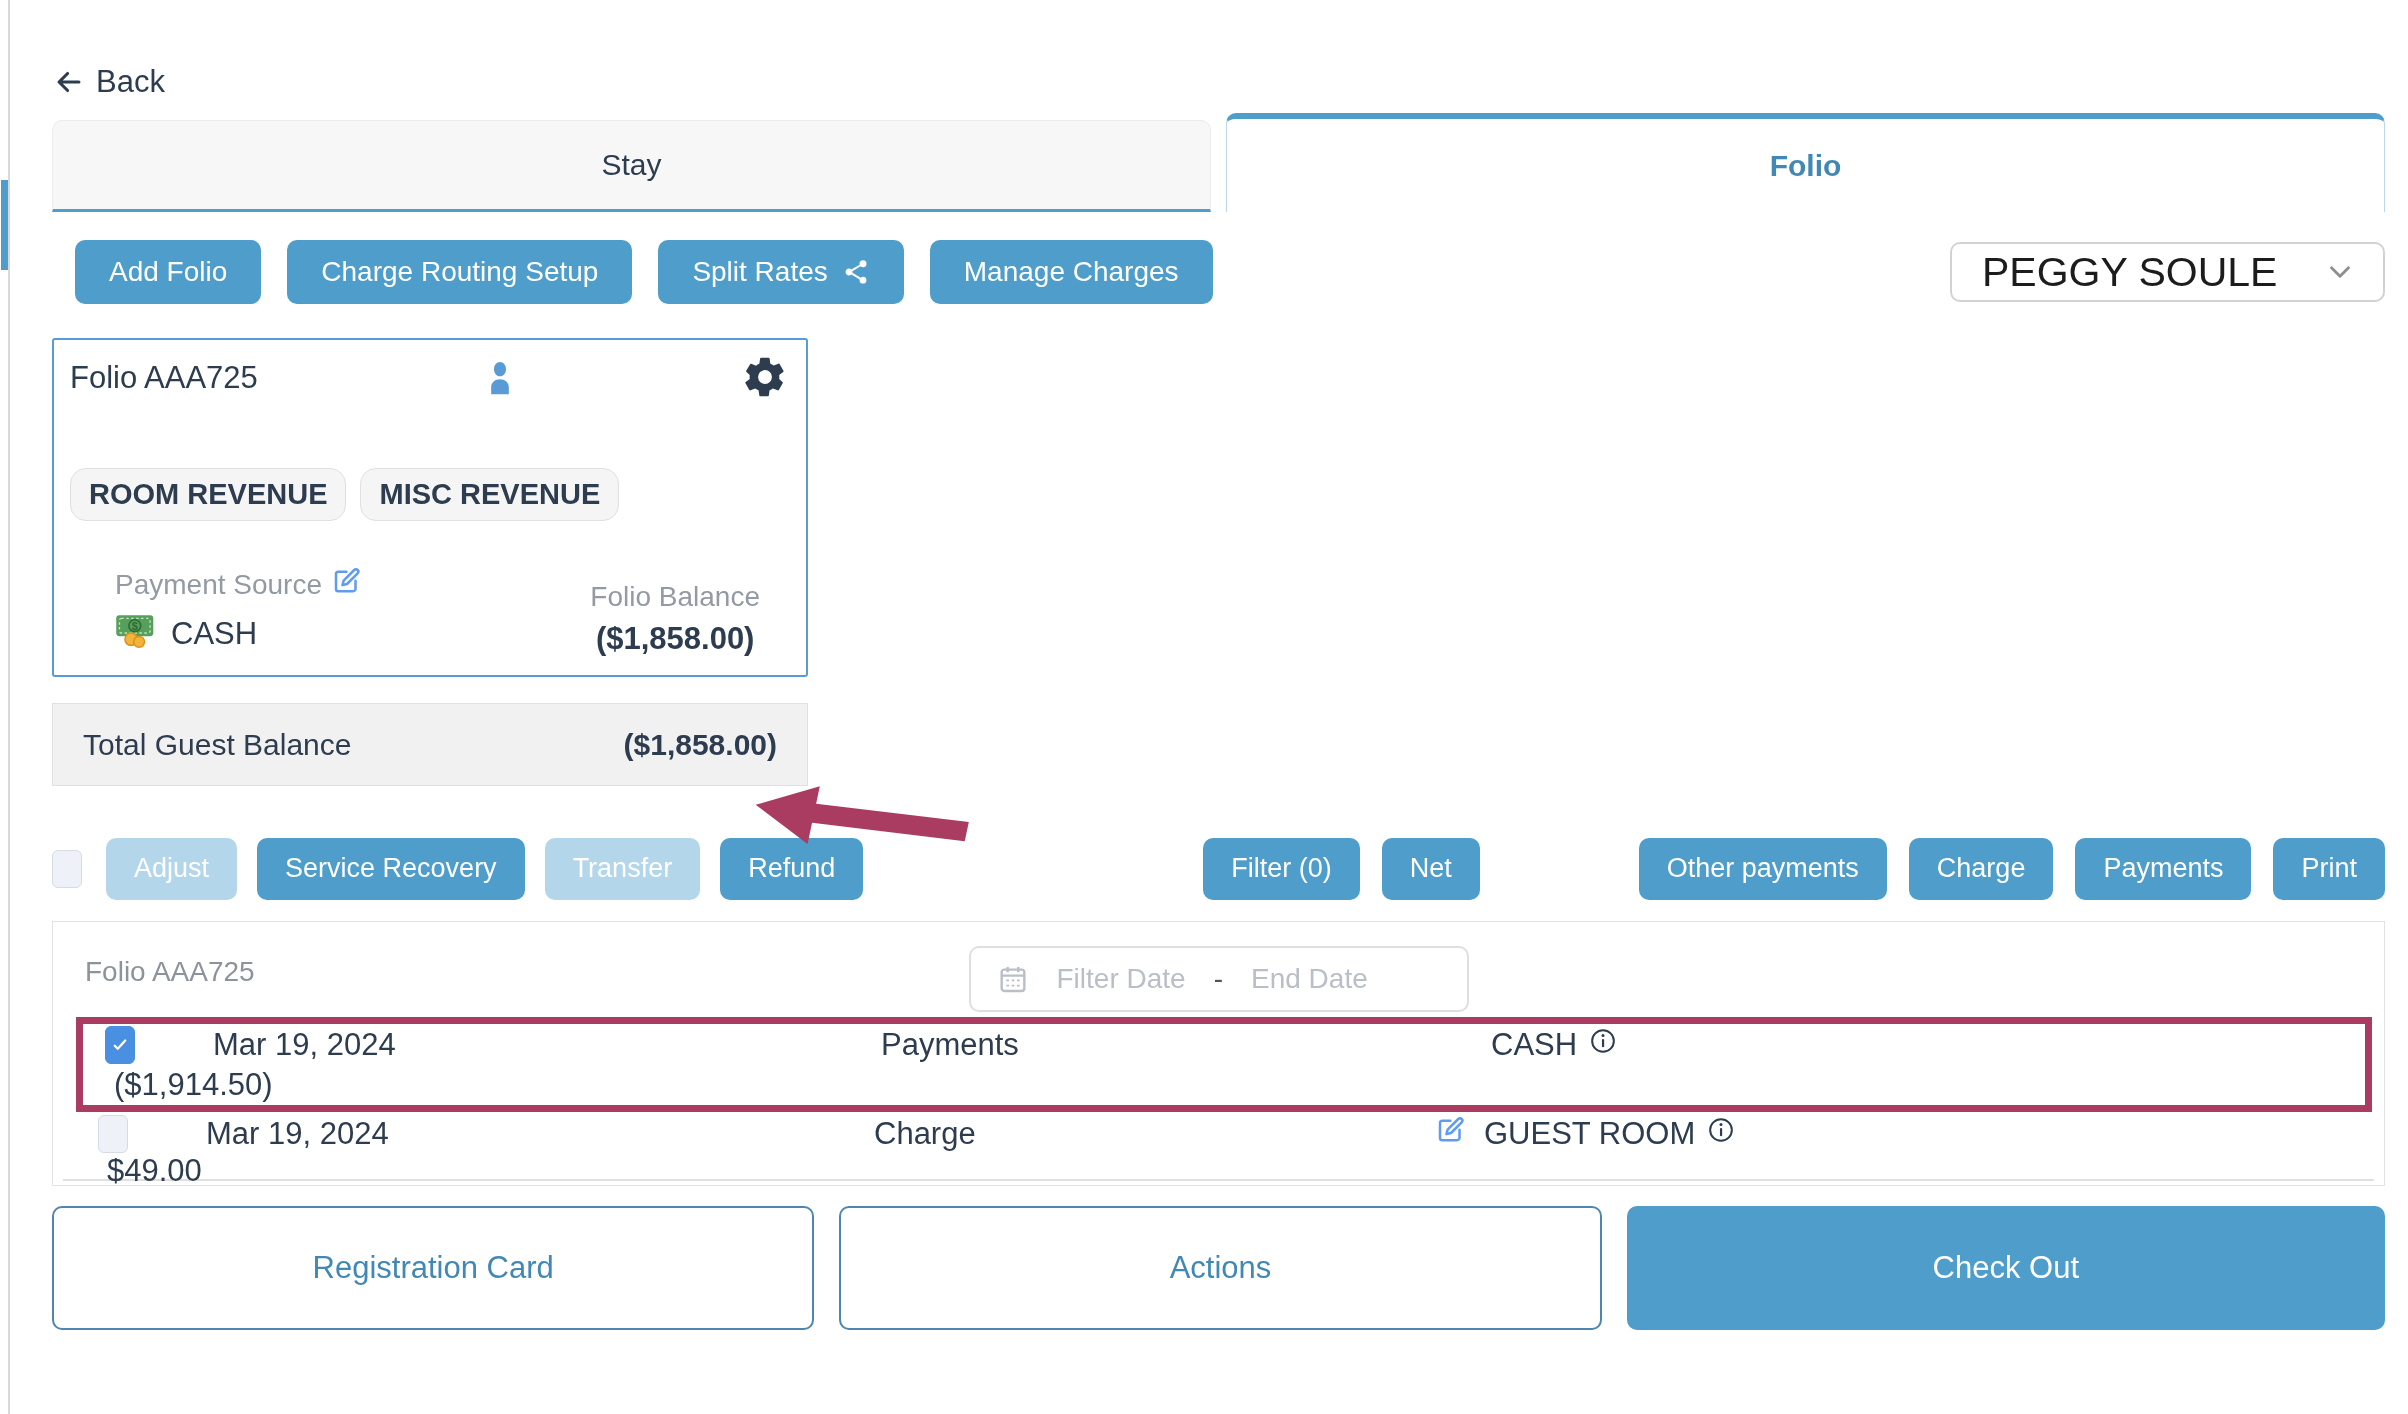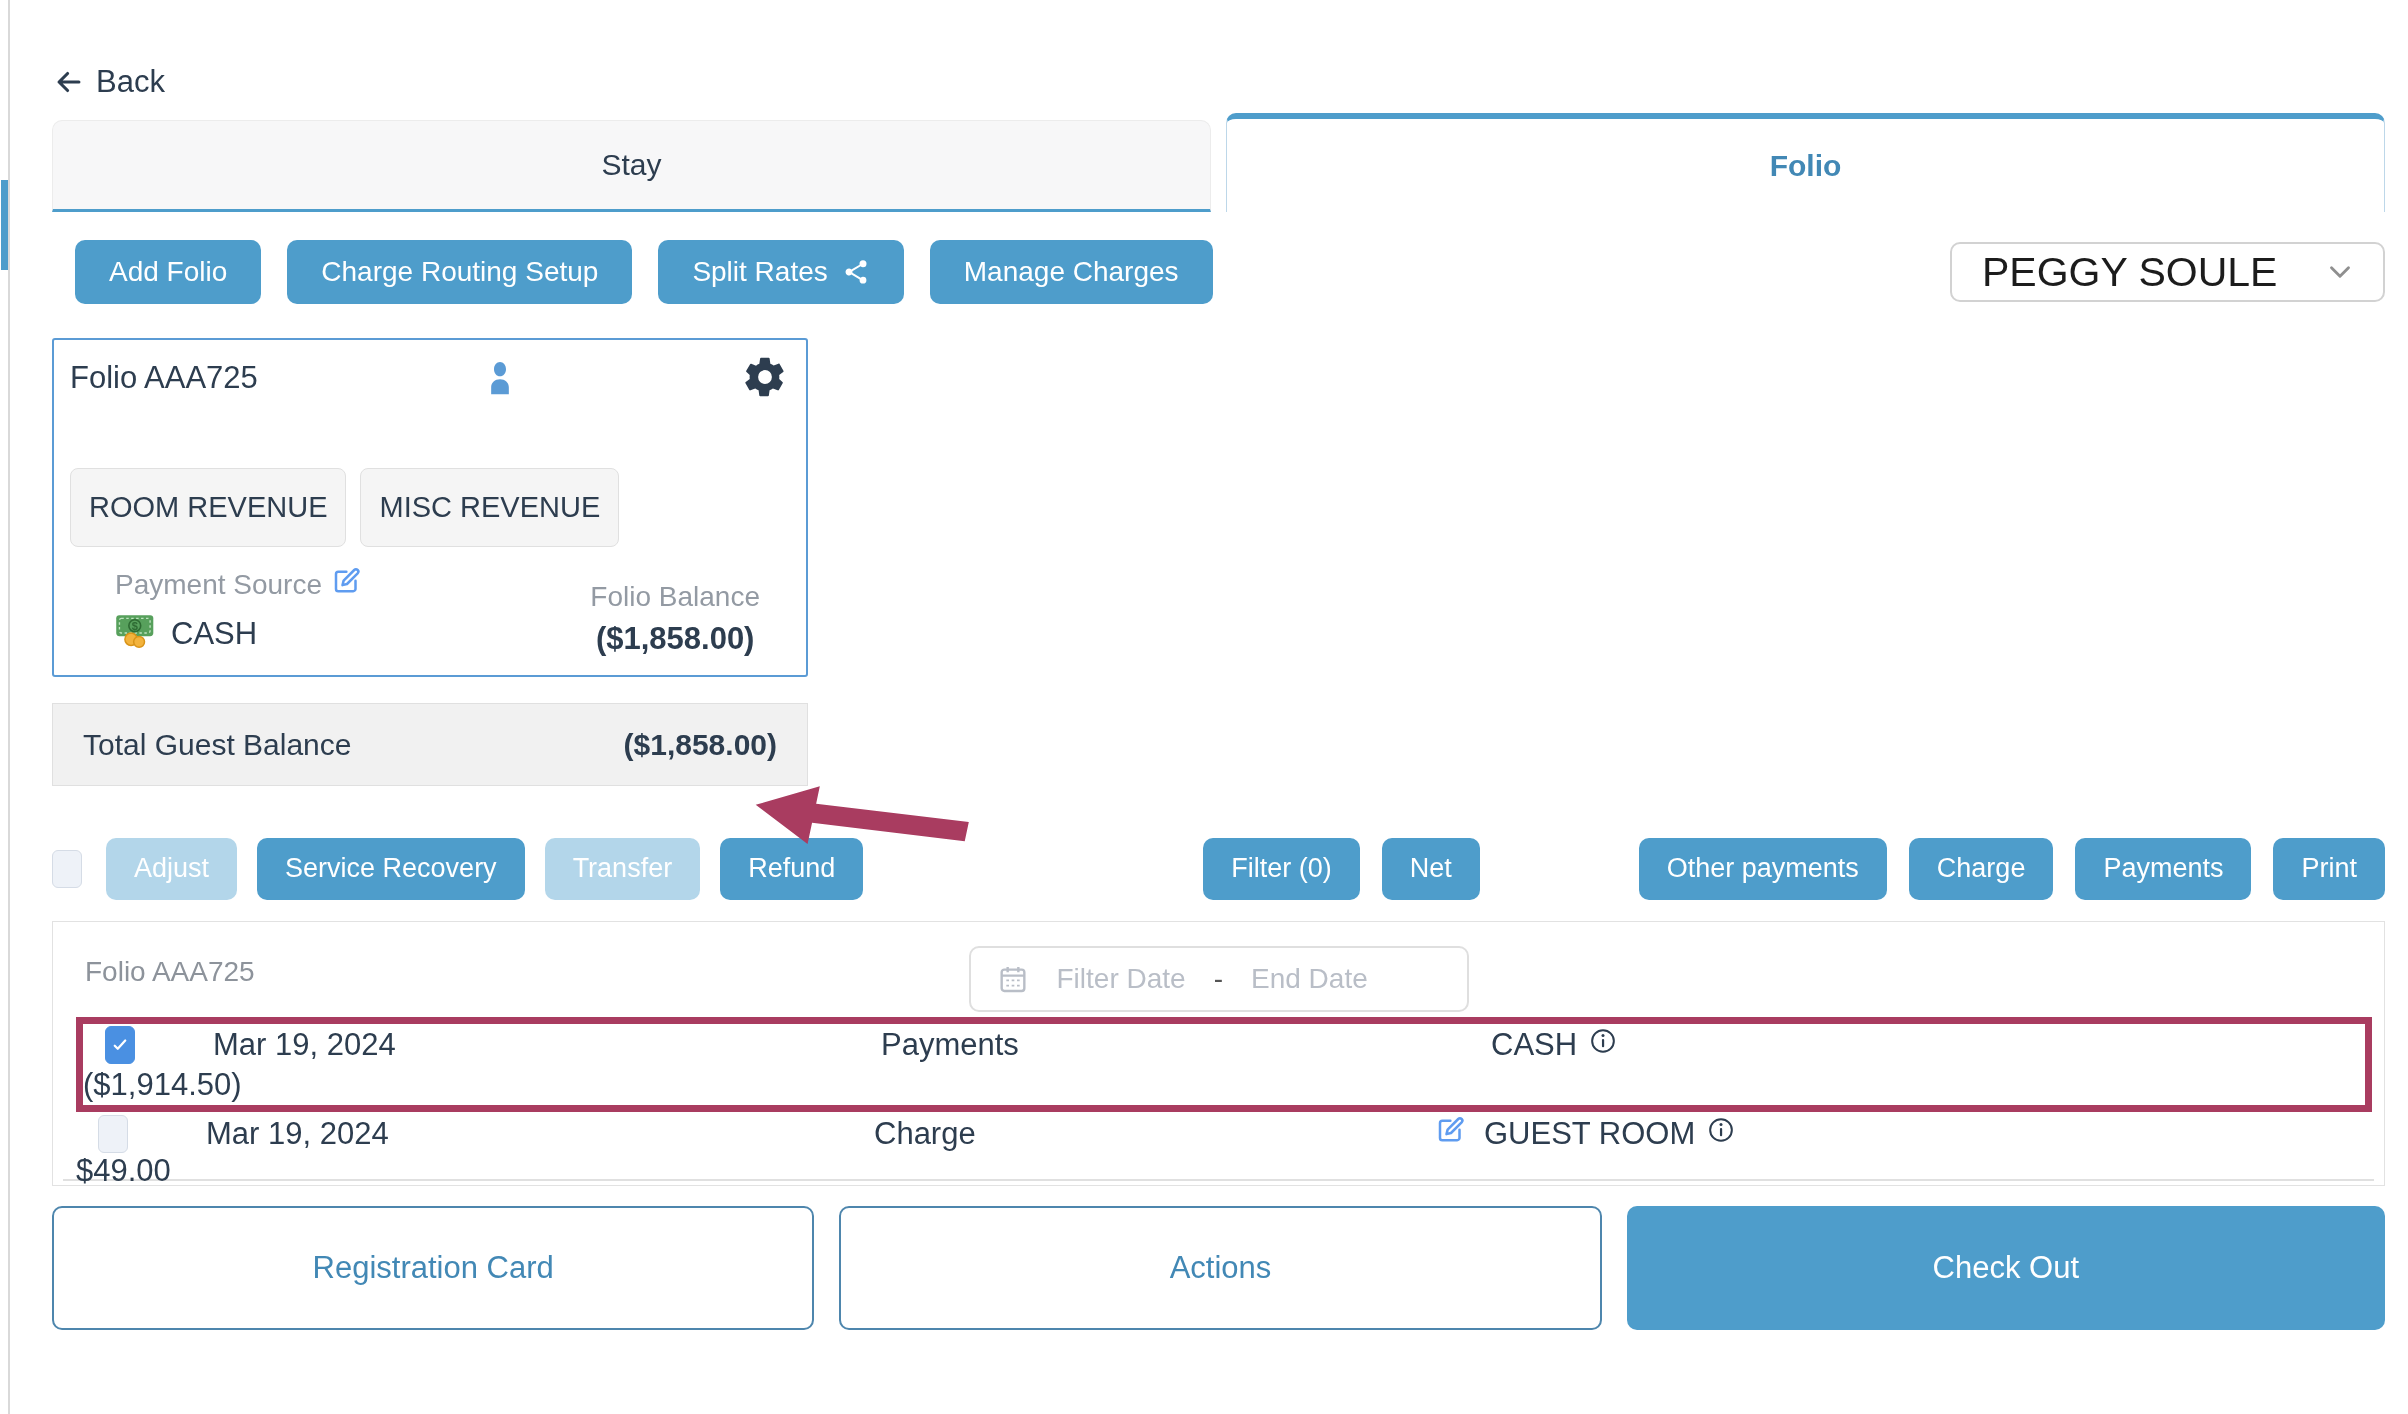--- a/index.html
+++ b/index.html
@@ -61,22 +61,22 @@
     padding:14px 18px 18px 16px; display:flex; flex-direction:column;
   }
   .fc-head { display:flex; align-items:flex-start; }
   .fc-title { font-size:31px; padding-top:6px; }
   .fc-person { margin:0 auto; padding-top:2px; cursor:pointer; }
   .fc-person svg { width:40px; height:46px; fill:#5b9bd5; }
   .fc-gear { cursor:pointer; }
   .fc-gear svg { width:46px; height:46px; fill:#2d3d4f; }
   .fc-badges { display:flex; gap:14px; margin-top:62px; }
   .badge {
-    background:#f5f5f5; border:1px solid #e0e0e0; border-radius:8px;
-    font-size:29px; color:#2d3d4f; padding:22px 18px; white-space:nowrap;
+    background:#f5f5f5; border:1px solid #e0e0e0; border-radius:16px;
+    font-size:29px; color:#2d3d4f; padding:9px 18px; white-space:nowrap;font-weight:bold;
   }
   .fc-bottom { display:flex; margin-top:auto; align-items:flex-end; }
   .fc-pay { display:flex; flex-direction:column; gap:8px;margin-left:45px; }
   .fc-pay-label { display:flex; align-items:center; gap:10px; color:#939aa3; font-size:28px; }
   .edit-icon svg { width:30px; height:30px; stroke:#5f9cf0; fill:none; stroke-width:2; stroke-linecap:round; stroke-linejoin:round; }
   .fc-pay-value { display:flex; align-items:center; gap:14px; font-size:31px; }
   .cash-icon svg { width:42px; height:38px; }
   .fc-balance { margin-left:auto; text-align:center; padding-right:28px; display:flex; flex-direction:column; gap:8px; }
   .fc-balance-label { color:#939aa3; font-size:28px; }
   .fc-balance-value { font-size:31px; font-weight:bold; }
@@ -116,21 +116,21 @@
     display:flex; align-items:center; gap:28px; padding:0 26px;
     font-size:28px; color:#b9bec7; cursor:text; background:#fff;
   }
   .date-range svg { width:32px; height:32px; stroke:#b9bec7; fill:none; stroke-width:1.8; }
   .date-range .sep { color:#555; }
   .t-row {
     display:grid; grid-template-columns:130px 668px 610px 1fr;
     align-items:center; font-size:31px;
   }
   .t-row .c-check { padding-left:22px; }
-  .t-row .c-amount { text-align:right; padding-right:36px; }
+  .t-row .c-amount { text-align:right; padding-right:36px;padding-left:31px; }
   .t-row .c-desc { display:flex; align-items:center; gap:12px; }
   .row-highlight {
     margin:95px 12px 0 23px; border:7px solid #a93c60; height:95px;
   }
   .row-highlight .t-row { height:81px; }
   .row-plain { margin:3px 12px 0 23px; height:64px; }
   .row-plain .t-row { height:64px; }
   .row-plain .edit-icon { margin-left:-48px; margin-right:6px; }
   .row-divider { margin:0 10px; border-bottom:2px solid #e0e0e0; }
   .info-icon svg { width:28px; height:28px; }

